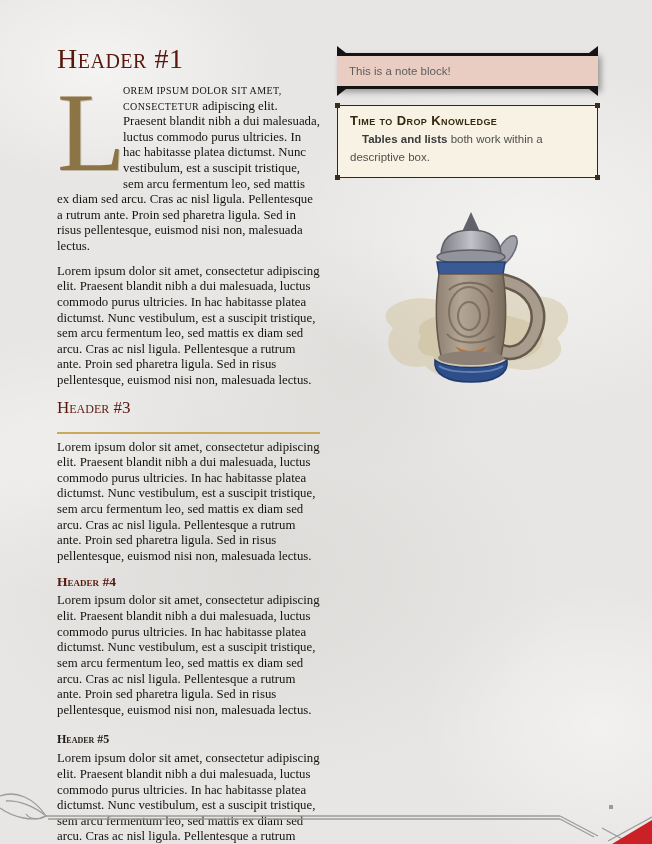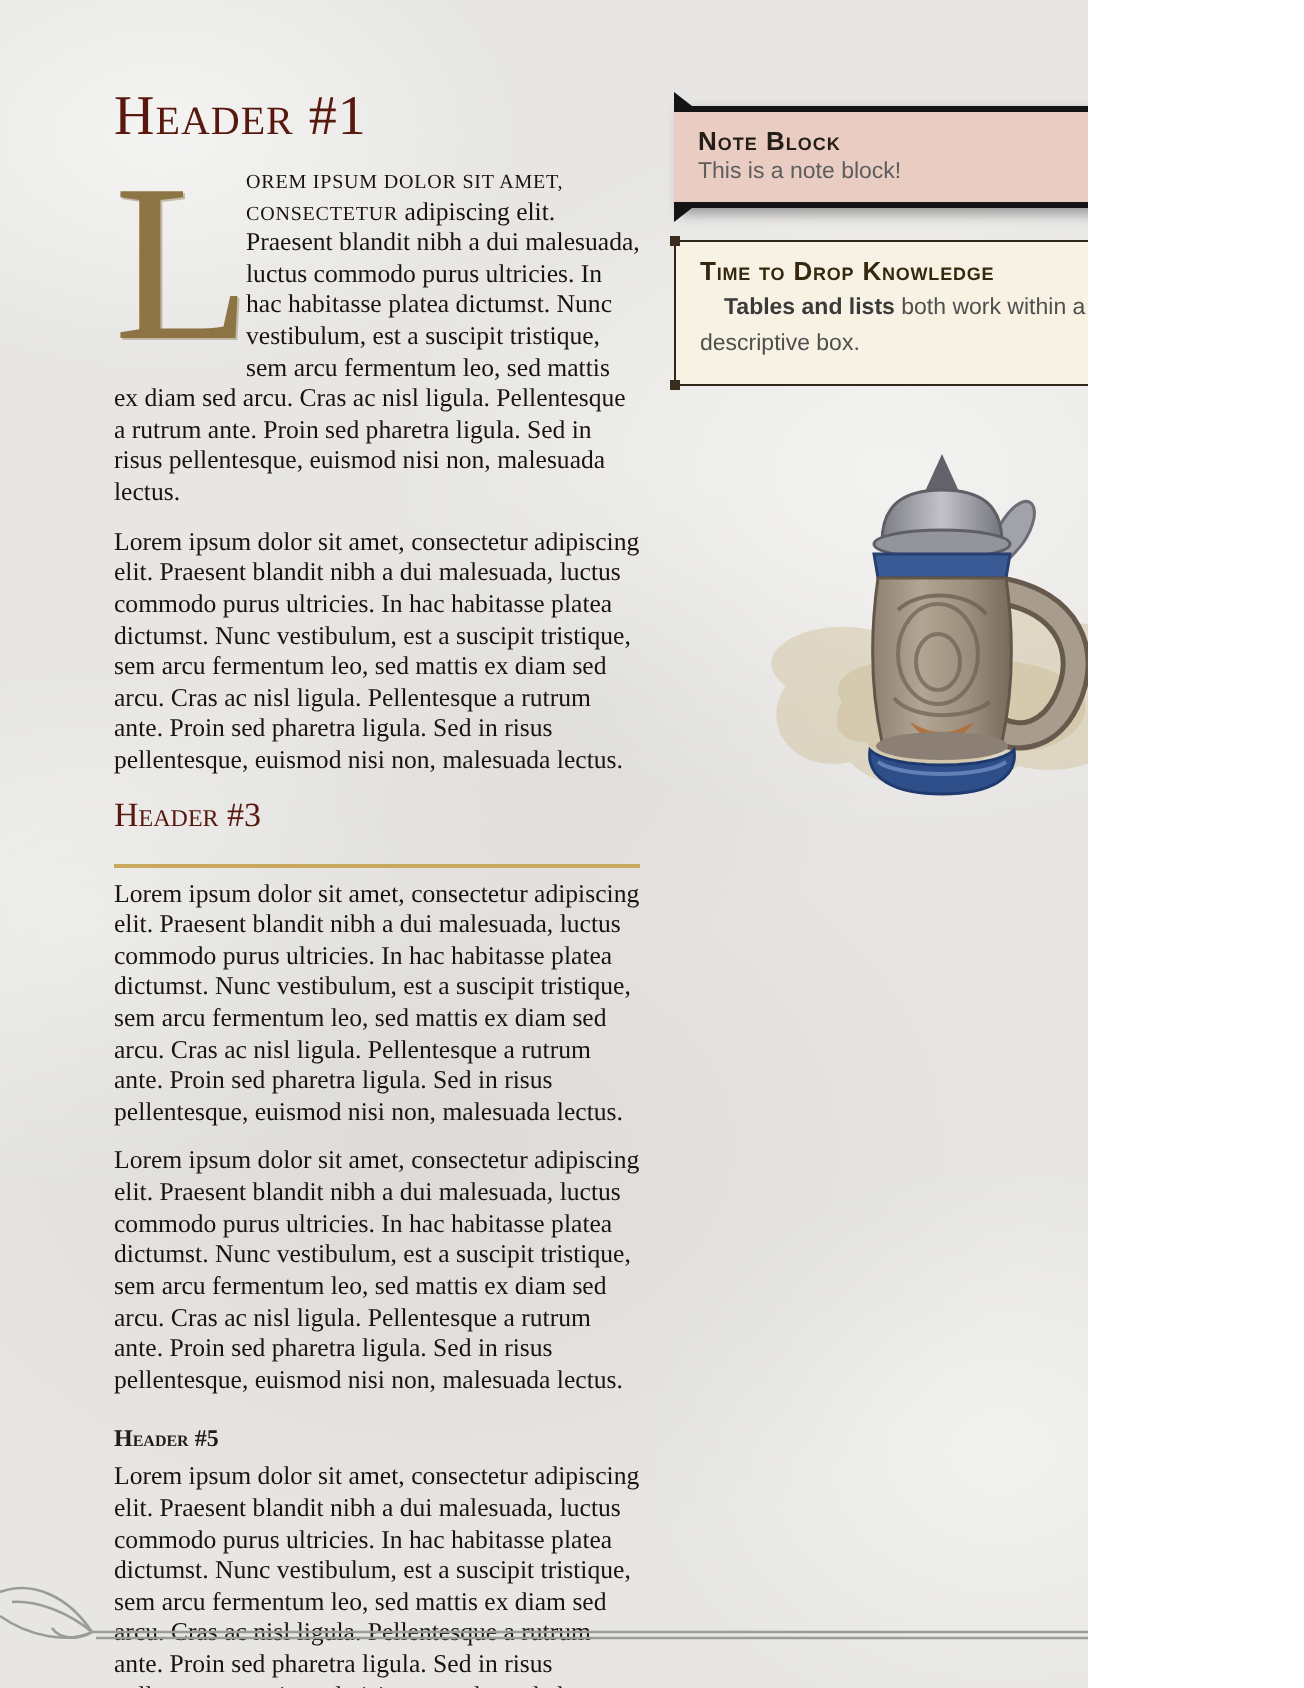--- a/index.html
+++ b/index.html
@@ -1,18 +1,18 @@
 <!DOCTYPE html>
 <html><head>
 <meta charset="utf-8">
 <style>
   html,body{margin:0;padding:0;}
   body{width:652px;height:844px;font-family:"Liberation Serif", serif;}
   .page{
-    position:relative;width:544px;height:844px;overflow:hidden;
+    position:relative;width:652px;height:844px;overflow:hidden;
     background-color:#e7e6e4;
     background-image:
       radial-gradient(ellipse 300px 200px at 15% 8%, rgba(255,255,255,.55), transparent 60%),
       radial-gradient(ellipse 420px 300px at 82% 28%, rgba(255,255,255,.5), transparent 60%),
       radial-gradient(ellipse 500px 360px at 40% 68%, rgba(208,206,203,.45), transparent 60%),
       radial-gradient(ellipse 300px 240px at 92% 86%, rgba(255,255,255,.45), transparent 60%),
       radial-gradient(ellipse 280px 220px at 8% 55%, rgba(255,255,255,.4), transparent 60%),
       radial-gradient(ellipse 260px 200px at 55% 42%, rgba(212,210,207,.4), transparent 60%);
   }
   .columns{position:absolute;left:57px;top:43px;width:543px;display:flex;gap:17px;}
@@ -66,35 +66,35 @@
 
     <div class="col">
       <h1>Header #1</h1>
       <p class="body"><span class="dropcap">L</span><span class="lead">orem ipsum dolor sit amet, consectetur</span><span> adipiscing elit. Praesent blandit nibh a dui malesuada, luctus commodo purus ultricies. In hac habitasse platea dictumst. Nunc vestibulum, est a suscipit tristique, sem arcu fermentum leo, sed mattis ex diam sed arcu. Cras ac nisl ligula. Pellentesque a rutrum ante. Proin sed pharetra ligula. Sed in risus pellentesque, euismod nisi non, malesuada lectus.</span></p>
 
       <p class="body">Lorem ipsum dolor sit amet, consectetur adipiscing elit. Praesent blandit nibh a dui malesuada, luctus commodo purus ultricies. In hac habitasse platea dictumst. Nunc vestibulum, est a suscipit tristique, sem arcu fermentum leo, sed mattis ex diam sed arcu. Cras ac nisl ligula. Pellentesque a rutrum ante. Proin sed pharetra ligula. Sed in risus pellentesque, euismod nisi non, malesuada lectus.</p>
 
       <h3>Header #3</h3>
       <p class="body">Lorem ipsum dolor sit amet, consectetur adipiscing elit. Praesent blandit nibh a dui malesuada, luctus commodo purus ultricies. In hac habitasse platea dictumst. Nunc vestibulum, est a suscipit tristique, sem arcu fermentum leo, sed mattis ex diam sed arcu. Cras ac nisl ligula. Pellentesque a rutrum ante. Proin sed pharetra ligula. Sed in risus pellentesque, euismod nisi non, malesuada lectus.</p>
 
+      <h4>Header #4</h4>
       <p class="body">Lorem ipsum dolor sit amet, consectetur adipiscing elit. Praesent blandit nibh a dui malesuada, luctus commodo purus ultricies. In hac habitasse platea dictumst. Nunc vestibulum, est a suscipit tristique, sem arcu fermentum leo, sed mattis ex diam sed arcu. Cras ac nisl ligula. Pellentesque a rutrum ante. Proin sed pharetra ligula. Sed in risus pellentesque, euismod nisi non, malesuada lectus.</p>
 
       <h5>Header #5</h5>
       <p class="body">Lorem ipsum dolor sit amet, consectetur adipiscing elit. Praesent blandit nibh a dui malesuada, luctus commodo purus ultricies. In hac habitasse platea dictumst. Nunc vestibulum, est a suscipit tristique, sem arcu fermentum leo, sed mattis ex diam sed arcu. Cras ac nisl ligula. Pellentesque a rutrum ante. Proin sed pharetra ligula. Sed in risus pellentesque, euismod nisi non, malesuada lectus.</p>
 
     </div>
 
     <div class="col">
 
       <div class="note">
         <div class="nc tl"></div>
         <div class="nc tr"></div>
         <div class="nc bl"></div>
         <div class="nc br"></div>
-        <div class="note-title">Note Block</div>
         <div class="note-body">This is a note block!</div>
       </div>
 
       <div class="desc">
         <div class="dot tl"></div>
         <div class="dot tr"></div>
         <div class="dot bl"></div>
         <div class="dot br"></div>
         <div class="desc-title">Time to Drop Knowledge</div>
         <p class="desc-text indent"><b>Tables and lists</b><span> both work within a descriptive box.</span></p>

